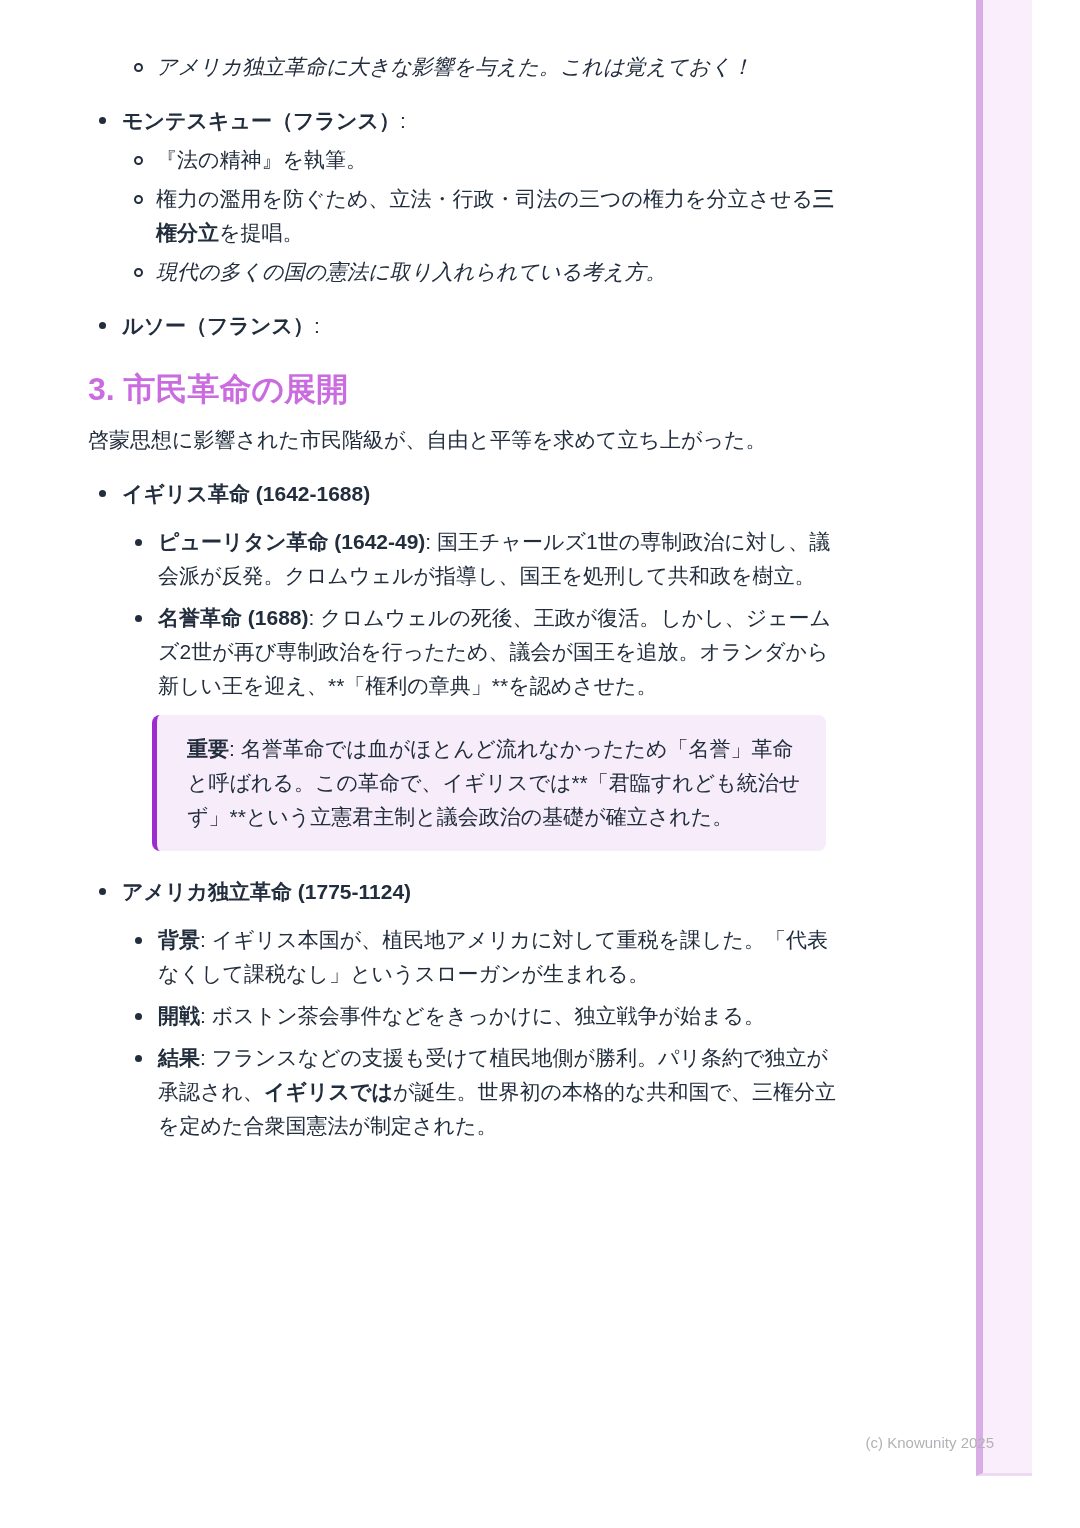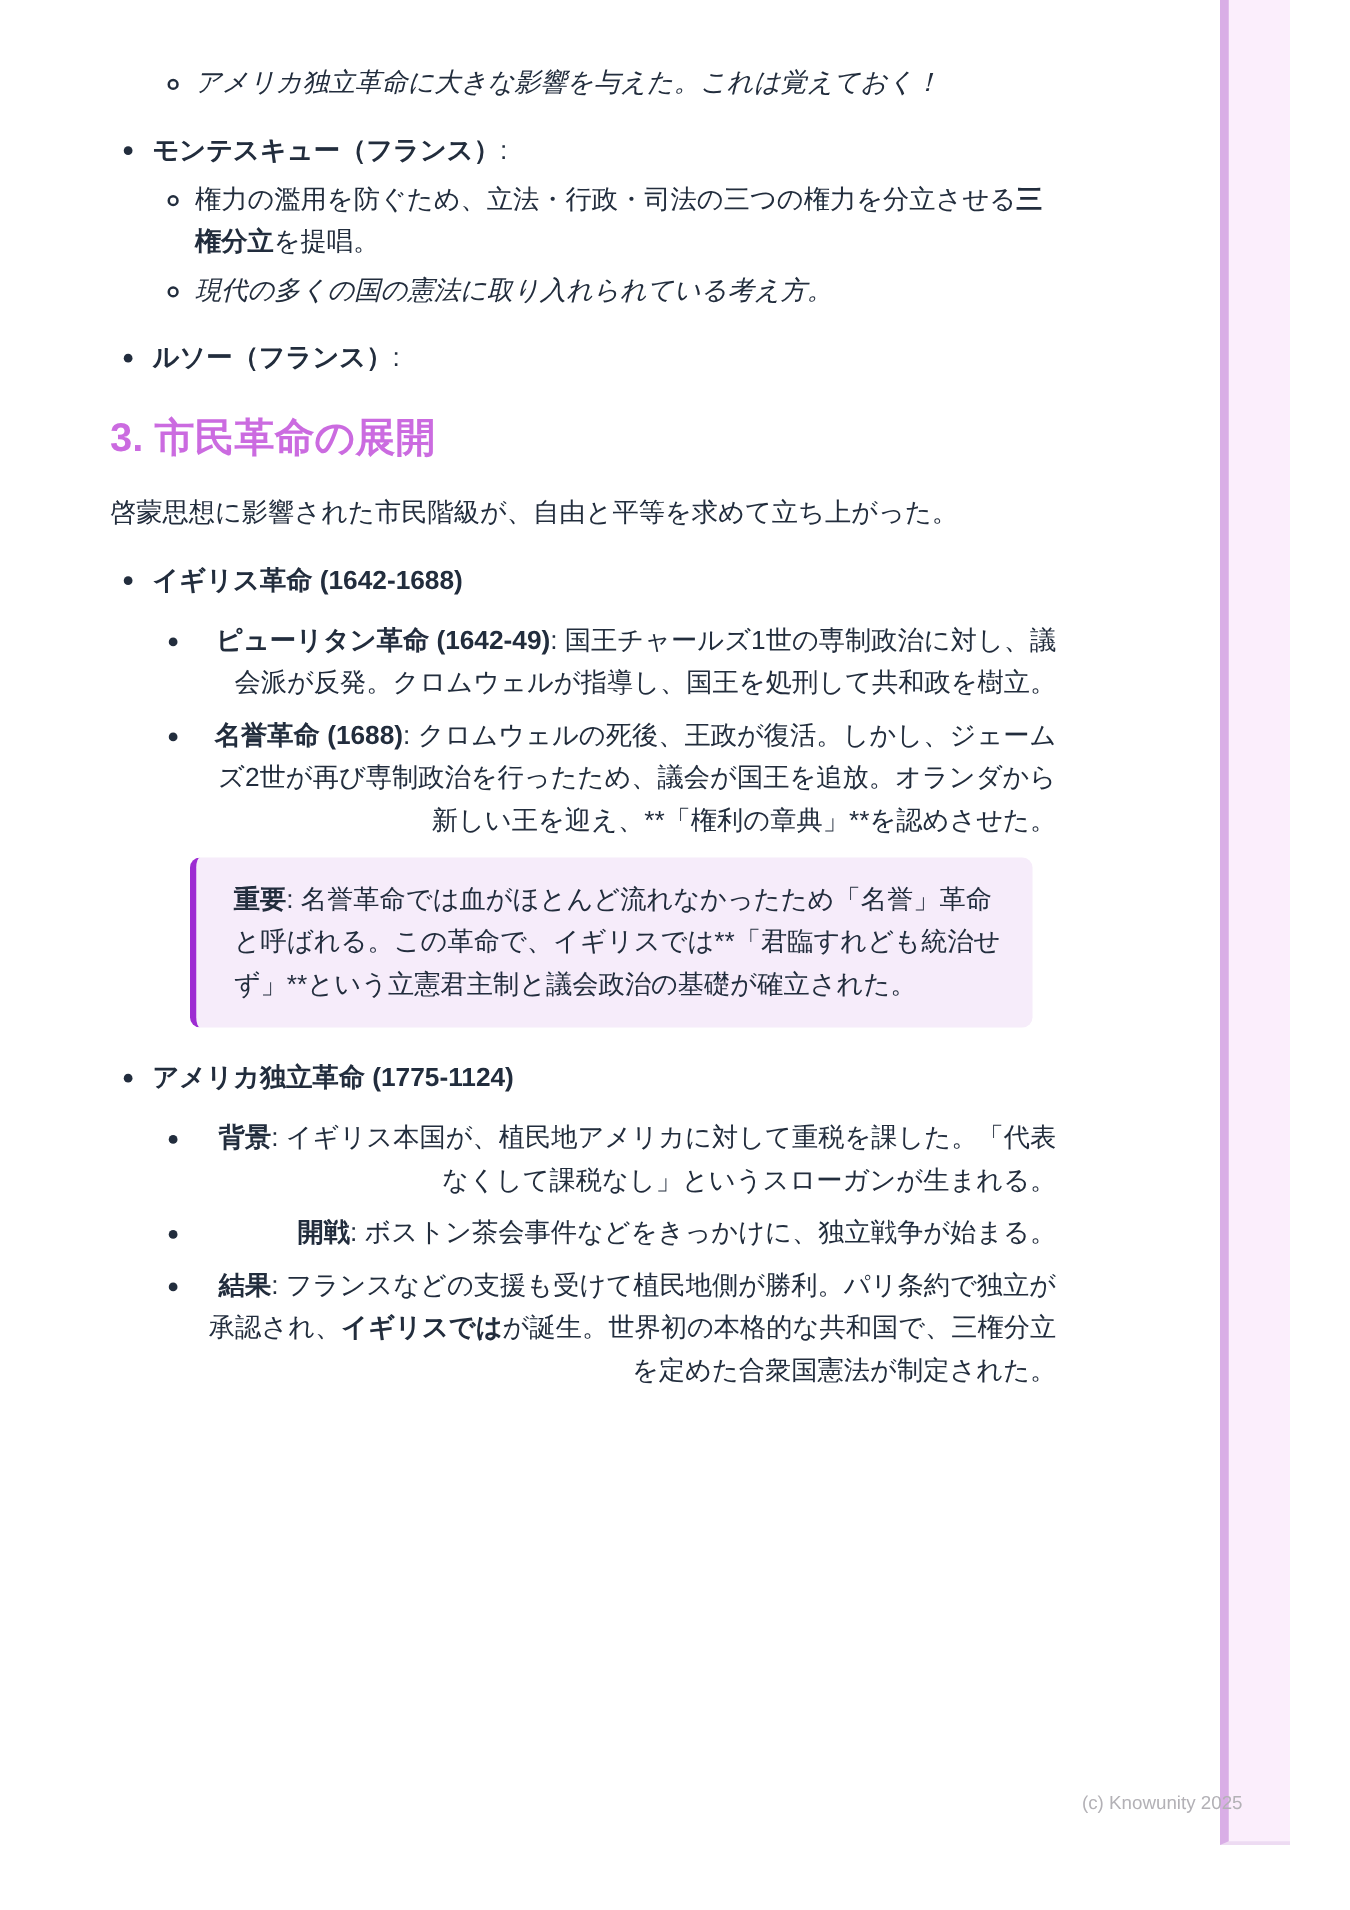--- a/index.html
+++ b/index.html
@@ -25,27 +25,27 @@
   
   ul.lv1>li{padding-left:34px;margin:20px 0 0;}
   .m1{position:absolute;left:11px;top:13px;width:7px;height:7px;border-radius:50%;background:var(--text);}
   
   ul.circles>li{padding-left:34px;margin:5px 0 0;}
   ul.circles.top>li{padding-left:68px;margin:0 0 9px;}
   .mc{position:absolute;left:12px;top:13px;width:9px;height:9px;border:2px solid var(--text);border-radius:50%;box-sizing:border-box;}
   ul.circles.top .mc{left:46px;}
   
   ul.dots{margin-top:14px;}
-  ul.dots>li{padding-left:36px;margin:8px 0 0;text-align:right;}
+  ul.dots>li{padding-left:36px;margin:8px 0 0;}
   .m2{position:absolute;left:13px;top:14px;width:7px;height:7px;border-radius:50%;background:var(--text);}
   h2{
     margin:28px 0 0;font-size:32px;line-height:36px;font-weight:700;
     color:var(--heading);
   }
-  p.lead{margin:26px 0 0;}
+  p.lead{margin:16px 0 0;}
   .callout{
     margin:12px 0 24px 30px;width:674px;box-sizing:border-box;
     background:var(--callout-bg);
     border-left:5px solid var(--callout-border);
     border-radius:8px;
     padding:17px 20px 17px 30px;
   }
   .side-bar{
     position:absolute;top:0;right:48px;width:56px;height:1476px;
     background:var(--bar-fill);
@@ -68,20 +68,24 @@
       <span class="mc"></span>
       <span class="it">アメリカ独立革命に大きな影響を与えた。これは覚えておく！</span>
     </li>
   </ul>
 
   <ul class="lv1">
     <li>
       <span class="m1"></span>
       <b>モンテスキュー（フランス）</b><span>:</span>
       <ul class="circles">
+        <li>
+          <span class="mc"></span>
+          <span>『法の精神』を執筆。</span>
+        </li>
         <li>
           <span class="mc"></span>
           <span>権力の濫用を防ぐため、立法・行政・司法の三つの権力を分立させる</span><b>三権分立</b><span>を提唱。</span>
         </li>
         <li>
           <span class="mc"></span>
           <span class="it">現代の多くの国の憲法に取り入れられている考え方。</span>
         </li>
       </ul>
     </li>

